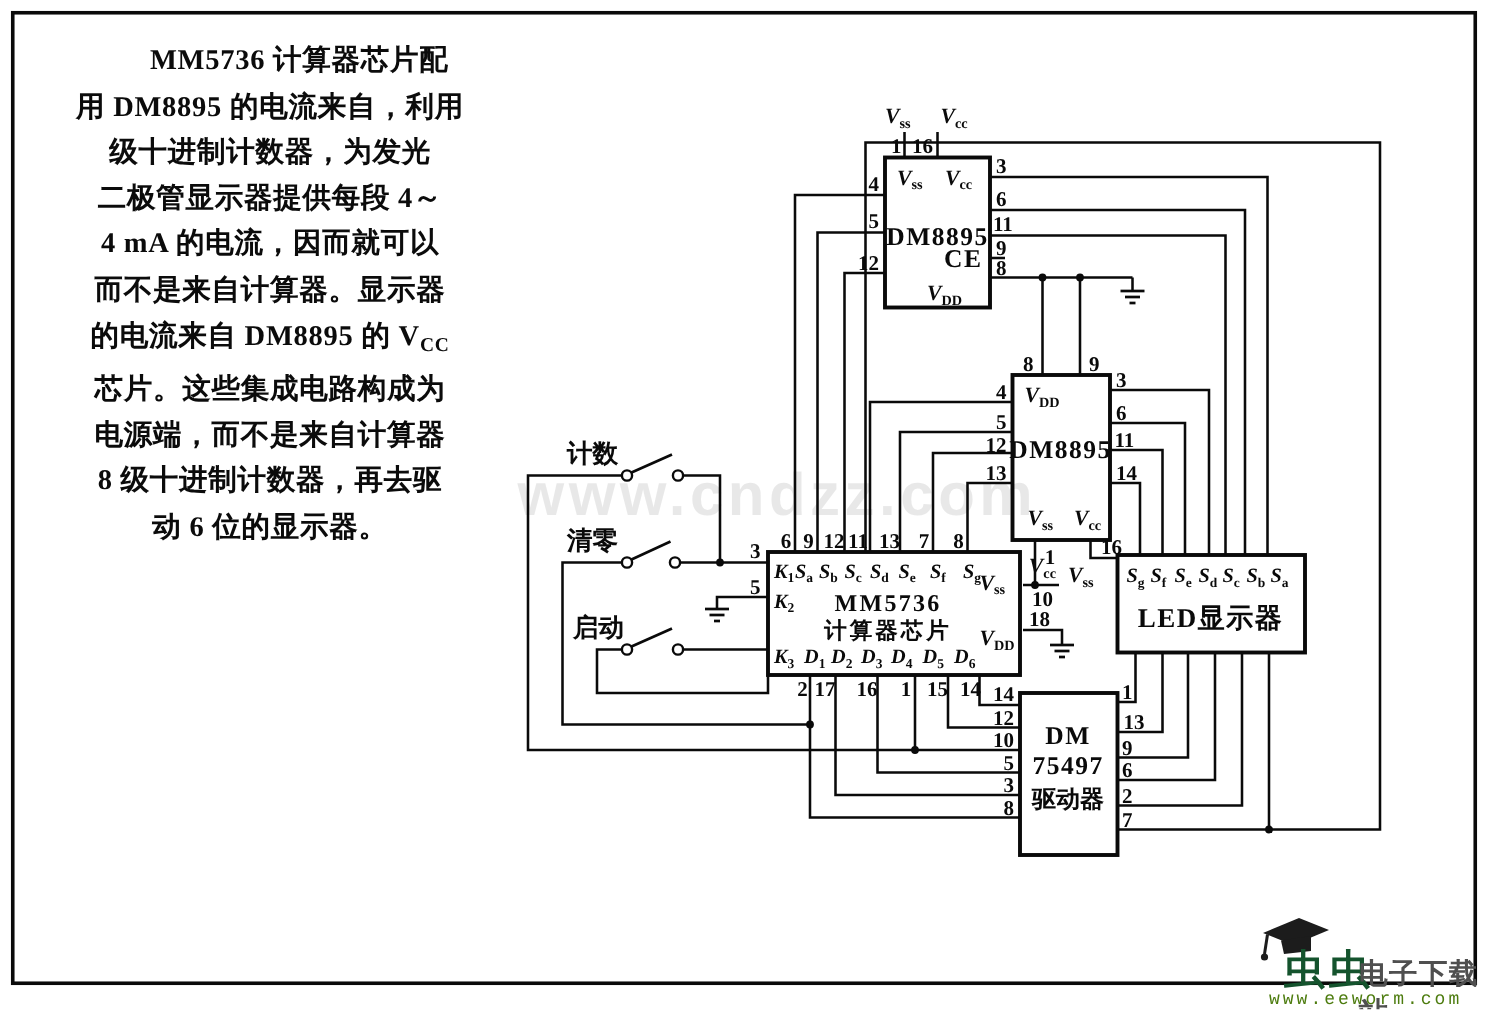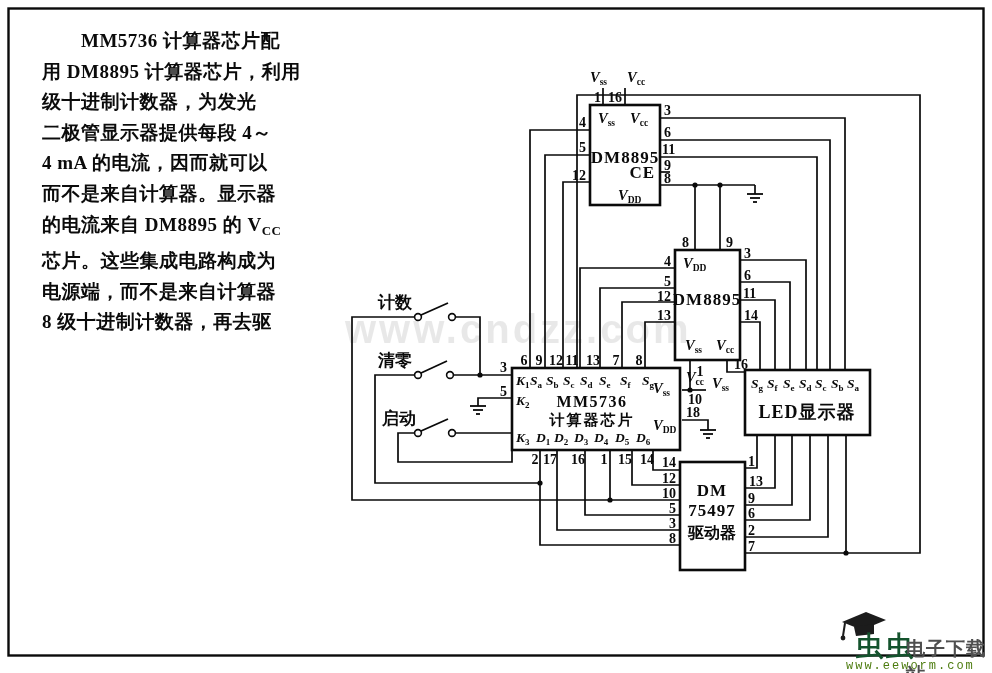--- a/index.html
+++ b/index.html
@@ -14,45 +14,46 @@
   .nm2{font-family:"Liberation Serif",serif;font-size:16px;font-weight:700;fill:#0a0a0a;letter-spacing:1.5px;}
   .cjk{font-family:"Liberation Serif",serif;font-weight:700;fill:#0a0a0a;}
   .sl{font-family:"Liberation Serif",serif;font-size:13.5px;font-style:italic;font-weight:700;fill:#0a0a0a;}
   .ss{font-size:9px;font-style:normal;}
   .wire{stroke:#0a0a0a;stroke-width:1.7;fill:none;}
   .box{stroke:#0a0a0a;stroke-width:2.6;fill:none;}
   .gnd{stroke:#0a0a0a;stroke-width:1.8;}
   .wmC{font-family:"Liberation Sans",sans-serif;font-size:40px;font-weight:700;fill:#777;opacity:.16;letter-spacing:3px;}
   
   .desc{position:absolute;left:42px;top:26px;width:276px;font-size:19px;line-height:30.6px;
-        color:#0b0b0b;font-weight:700;letter-spacing:0.5px;}
+        color:#0b0b0b;font-weight:700;letter-spacing:0.5px;text-align:center;}
   .desc .sub{font-size:13px;vertical-align:-4px;}
   
   .wm-br{position:absolute;left:832px;top:606px;width:160px;height:67px;}
   .wm-brand{position:absolute;left:24px;top:22px;font-size:27px;font-weight:700;color:#14532d;letter-spacing:3px;}
   .wm-suffix{position:absolute;left:74px;top:30px;font-size:19px;font-weight:700;color:#4f4f4f;letter-spacing:1px;}
   .wm-url{position:absolute;left:14px;top:53px;font-size:12px;color:#4d7c0f;letter-spacing:2px;
           font-family:Liberation Mono, monospace;}
 </style>
 </head>
 <body>
 
 <div class="stage">
 
   <div class="desc">
     <div>　　MM5736 计算器芯片配</div>
-    <div>用 DM8895 计算器芯片，利用</div>
+    <div>用 DM8895 的电流来自，利用</div>
     <div>级十进制计数器，为发光</div>
     <div>二极管显示器提供每段 4～</div>
     <div>4 mA 的电流，因而就可以</div>
     <div>而不是来自计算器。显示器</div>
     <div><span>的电流来自 DM8895 的 V</span><span class="sub">CC</span></div>
     <div>芯片。这些集成电路构成为</div>
     <div>电源端，而不是来自计算器</div>
     <div>8 级十进制计数器，再去驱</div>
+    <div>动 6 位的显示器。</div>
   </div>
 
   <svg width="992" height="673" viewBox="0 0 992 673">
 
     <rect x="8.5" y="8.5" width="975" height="647" fill="none" stroke="#0a0a0a" stroke-width="2.4"></rect>
 
     <text class="wmC" x="345" y="343">www.cndzz.com</text>
 
     <g class="wire">
 

